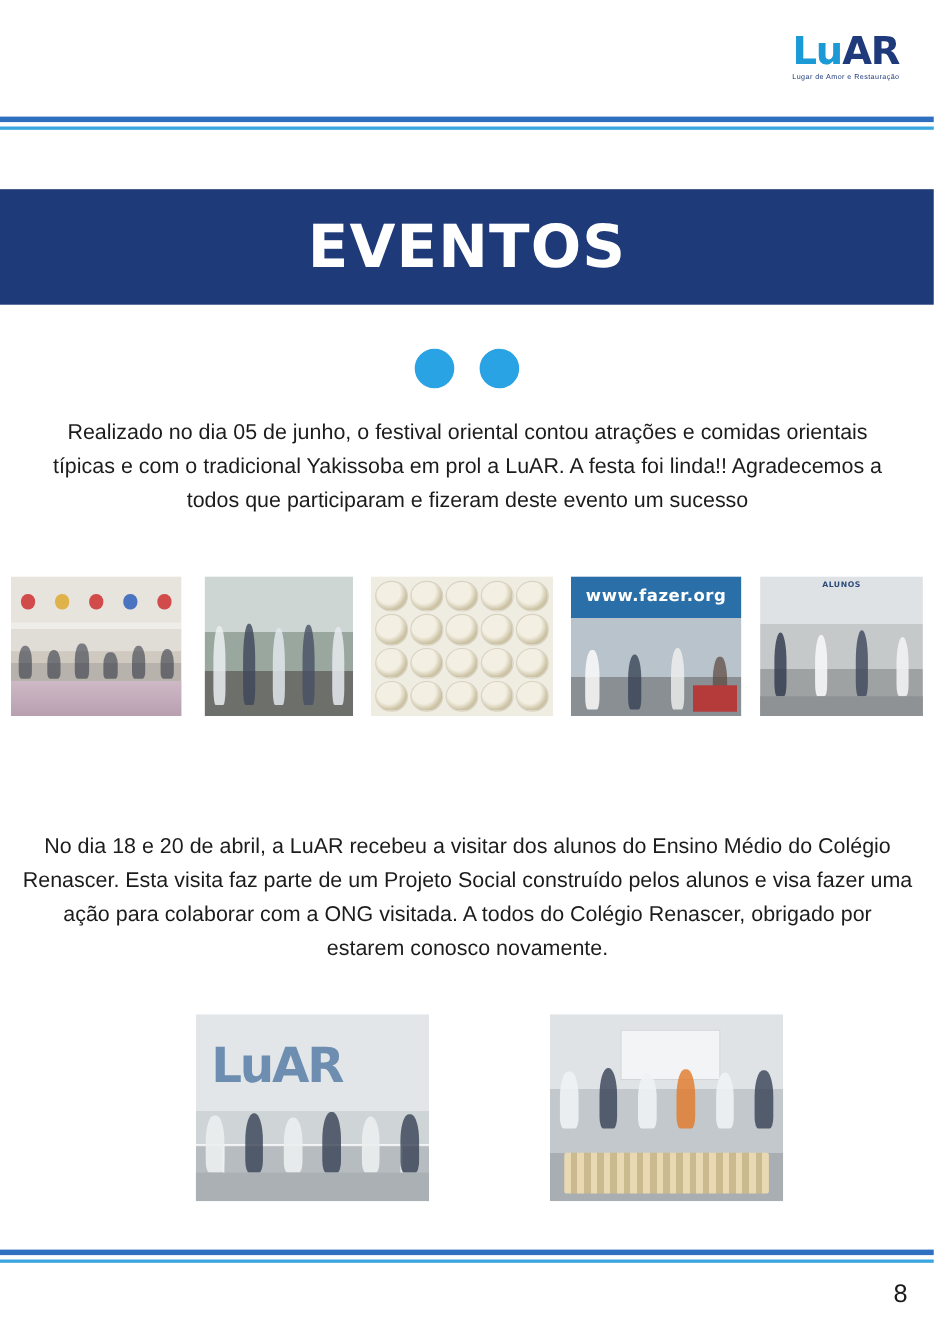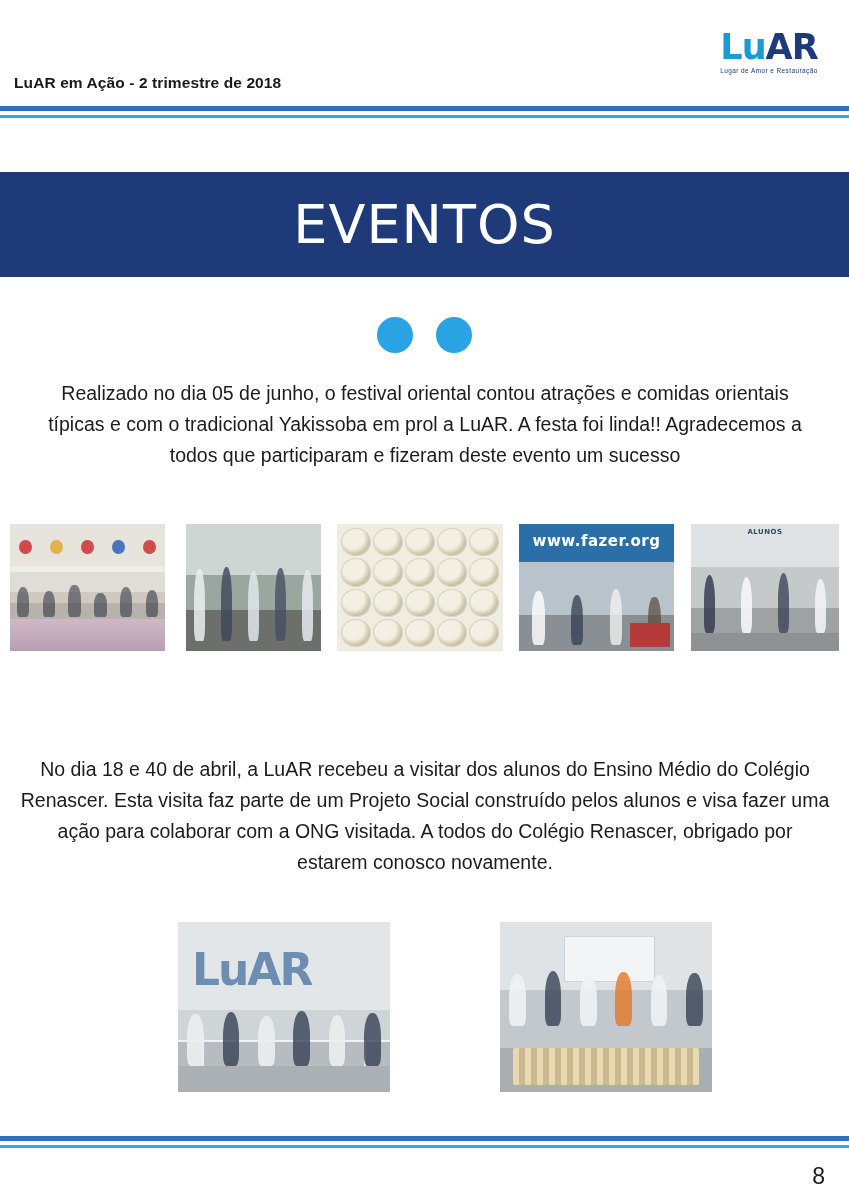--- a/index.html
+++ b/index.html
@@ -83,21 +83,21 @@
     width: 849px;
     height: 105px;
     background: #1e3a79;
     display: flex;
     align-items: center;
     justify-content: center;
   }
   .band-text {
     font-family: "DejaVu Sans", sans-serif;
     font-size: 54px;
-    font-weight: normal;
+    font-weight: bold;
     color: #ffffff;
     letter-spacing: 1px;
   }
 
   
   .section-head {
     display: flex;
     align-items: center;
     justify-content: center;
     gap: 13px;
@@ -252,21 +252,20 @@
 
 <div class="page">
 
   <div class="header">
 
     <div class="logo">
       <div class="logo-word"><span>Lu</span><span class="dark">AR</span></div>
       <div class="logo-sub">Lugar de Amor e Restauração</div>
     </div>
 
-    <div class="header-title">LuAR em Ação - 2 trimestre de 2018</div>
 
     <div class="rule-thick" style="top:94px;"></div>
     <div class="rule-thin" style="top:103px;"></div>
   </div>
 
   <div class="band">
     <span class="band-text">EVENTOS</span>
   </div>
 
   <div class="sec1 section-head">
@@ -360,21 +359,21 @@
           <span style="height:56px;background:rgba(245,246,248,0.9);"></span>
           <span style="height:60px;background:rgba(60,70,90,0.8);"></span>
           <span style="height:54px;background:rgba(240,242,244,0.9);"></span>
         </div>
         <div style="position:absolute;left:0;right:0;bottom:0;height:18px;background:#8e9295;"></div>
       </div>
     </div>
   </div>
 
 
-  <div class="paragraph p2">No dia 18 e 40 de abril, a LuAR recebeu a visitar dos alunos do Ensino Médio do Colégio Renascer. Esta visita faz parte de um Projeto Social construído pelos alunos e visa fazer uma ação para colaborar com a ONG visitada. A todos do Colégio Renascer, obrigado por estarem conosco novamente.</div>
+  <div class="paragraph p2">No dia 18 e 20 de abril, a LuAR recebeu a visitar dos alunos do Ensino Médio do Colégio Renascer. Esta visita faz parte de um Projeto Social construído pelos alunos e visa fazer uma ação para colaborar com a ONG visitada. A todos do Colégio Renascer, obrigado por estarem conosco novamente.</div>
 
   <div class="strip2">
 
     <div class="ph" style="left:0px; top:0px; width:212px; height:170px;">
       <div class="photo" style="background:linear-gradient(#e3e6e8 0 52%, #cfd4d7 52% 70%, #b7bcc0 70% 100%);">
         <div class="wall-logo" style="left:14px; top:22px; font-size:44px;">LuAR</div>
         <div class="court-line" style="left:0;right:0;top:118px;height:2px;"></div>
         <div class="court-line" style="left:24px;top:118px;width:2px;height:52px;"></div>
         <div class="court-line" style="right:24px;top:118px;width:2px;height:52px;"></div>
         <div class="dotrow" style="bottom:26px; height:58px;">

